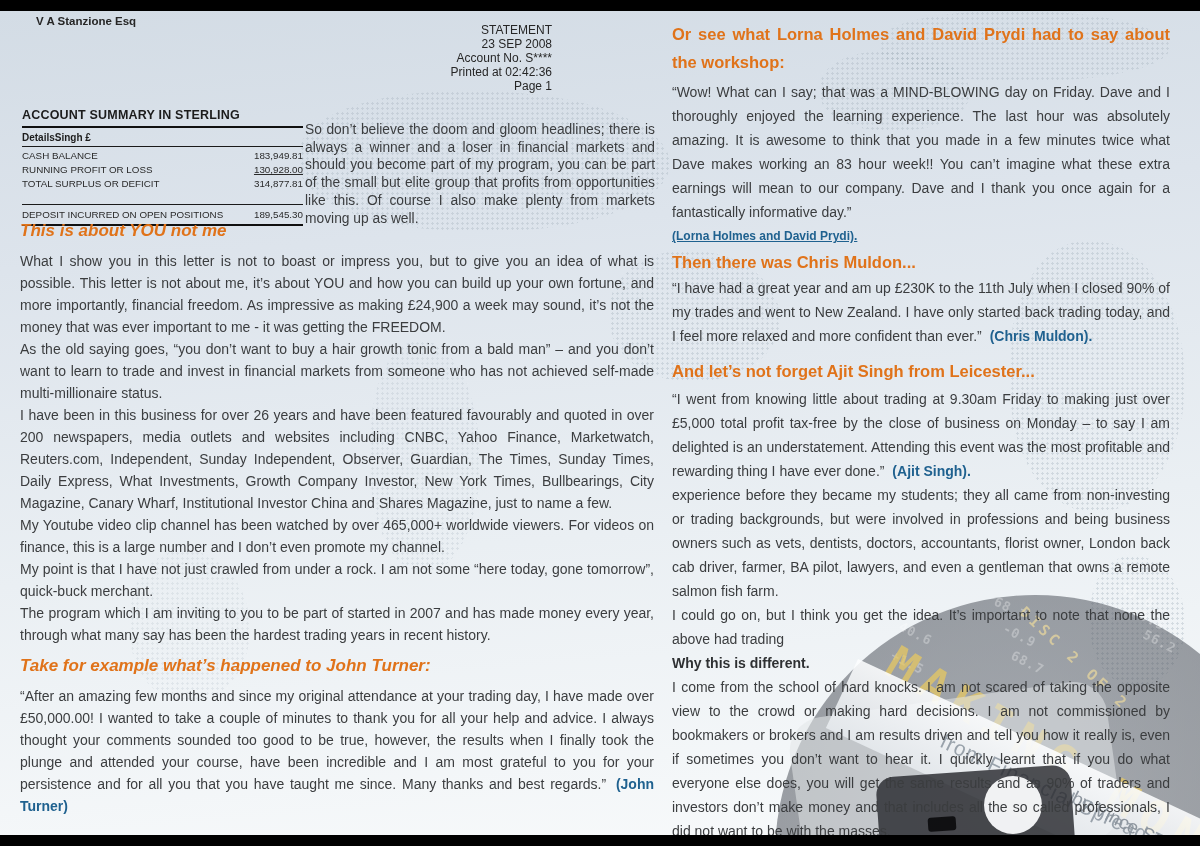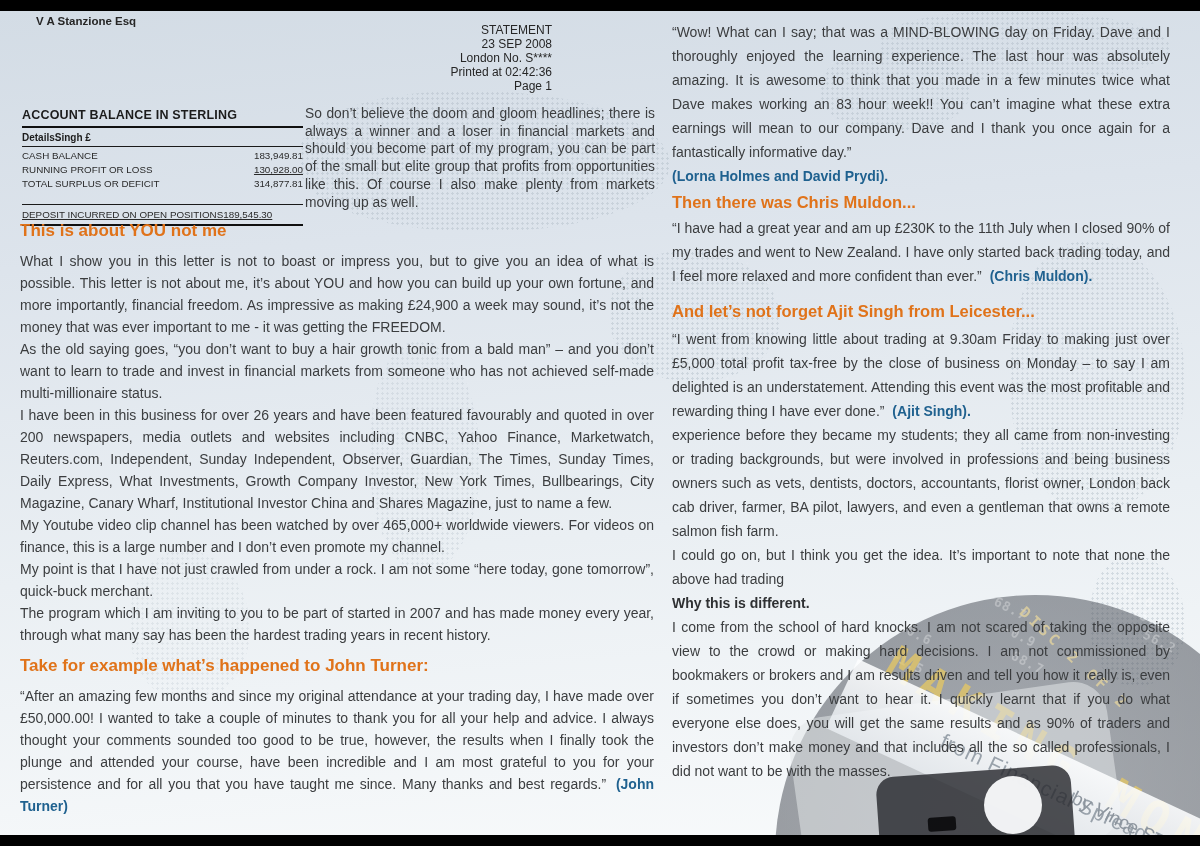--- a/index.html
+++ b/index.html
@@ -80,40 +80,40 @@
   
   .acct{position:absolute;z-index:2;left:22px;top:97px;width:281px;color:#1c1c1c;}
   .acct-title{font-size:12.5px;font-weight:bold;letter-spacing:.2px;
     border-bottom:2px solid #101010;padding-bottom:4px;}
   .acct-head{display:flex;justify-content:flex-start;font-size:10px;font-weight:bold;
     padding:4px 0 3px;border-bottom:1px solid #1a1a1a;}
   .acct-row{display:flex;justify-content:space-between;font-size:9.8px;padding-top:3px;color:#2a2a2a;}
   .acct-row:first-of-type{margin-top:2px;}
   .u{text-decoration:underline;}
   .acct-sep{border-bottom:1px solid #1a1a1a;margin-top:15px;}
-  .acct-deposit{display:flex;justify-content:flex-start;font-size:9.8px;color:#2a2a2a;
-    padding:4px 0 4px;border-bottom:2px solid #101010;text-decoration:underline;}
-  
-  .intro{position:absolute;z-index:2;left:305px;top:80px;width:350px;
+  .acct-deposit{display:flex;justify-content:space-between;font-size:9.8px;color:#2a2a2a;
+    padding:4px 0 4px;border-bottom:2px solid #101010;}
+  
+  .intro{position:absolute;z-index:2;left:305px;top:96px;width:350px;
     font-size:13.8px;line-height:17.8px;text-align:justify;color:#3b3d3f;}
   
   .leftcol{position:absolute;z-index:2;left:20px;top:209px;width:634px;}
   .rightcol{position:absolute;z-index:2;left:672px;top:9px;width:498px;}
   .h-orange{color:#e0731a;font-weight:bold;margin:0;}
-  .leftcol .h-orange{font-size:17px;line-height:22px;margin-bottom:8px;}
+  .leftcol .h-orange{font-size:17px;line-height:22px;margin-bottom:8px;font-style:italic;}
   .leftcol .h-john{margin-top:9px;margin-bottom:8px;}
   .rightcol .h-orange{font-size:16.5px;line-height:28px;text-align:justify;margin-bottom:4px;}
   .rightcol .h-tight{margin-bottom:0;}
   .rightcol .h-gap{margin-top:9px;margin-bottom:2px;}
   .body-p{margin:0;text-align:justify;color:#3b3d3f;}
   .leftcol .body-p{font-size:14px;line-height:22px;}
   .rightcol .body-p{font-size:14px;line-height:24px;}
   .attr{color:#1f618f;font-weight:bold;}
   .attr-inline{margin-left:4px;}
-  .attr-line{font-size:14px;line-height:24px;}
+  .attr-line{font-size:12px;line-height:24px;text-decoration:underline;}
   .h-dark{margin:0;font-size:14px;line-height:24px;font-weight:bold;color:#2e3032;}
 </style>
 </head>
 <body>
 
 <div class="paper">
 
   <div class="dots d1"></div>
   <div class="dots d2"></div>
   <div class="dots d3"></div>
@@ -140,27 +140,27 @@
   </div>
   <div class="wm wm-byline">by Vince St</div>
   <div class="wm wm-pad"></div>
   <div class="wm wm-btn"></div>
   <div class="wm wm-key"></div>
 
   <div class="addressee">V A Stanzione Esq</div>
   <div class="statement">
     <div>STATEMENT</div>
     <div>23 SEP 2008</div>
-    <div>London No. S****</div>
+    <div>Account No. S****</div>
     <div>Printed at 02:42:36</div>
     <div>Page 1</div>
   </div>
 
   <div class="acct">
-    <div class="acct-title">ACCOUNT BALANCE IN STERLING</div>
+    <div class="acct-title">ACCOUNT SUMMARY IN STERLING</div>
     <div class="acct-head">
       <span>Details</span>
       <span>Singh £</span>
     </div>
     <div class="acct-row">
       <span>CASH BALANCE</span>
       <span>183,949.81</span>
     </div>
     <div class="acct-row">
       <span>RUNNING PROFIT OR LOSS</span>
@@ -188,20 +188,21 @@
     <p class="body-p">My point is that I have not just crawled from under a rock. I am not some “here today, gone tomorrow”, quick-buck merchant.</p>
     <p class="body-p">The program which I am inviting to you to be part of started in 2007 and has made money every year, through what many say has been the hardest trading years in recent history.</p>
     <h2 class="h-orange h-john">Take for example what’s happened to John Turner:</h2>
     <p class="body-p">
       <span>“After an amazing few months and since my original attendance at your trading day, I have made over £50,000.00! I wanted to take a couple of minutes to thank you for all your help and advice. I always thought your comments sounded too good to be true, however, the results when I finally took the plunge and attended your course, have been incredible and I am most grateful to you for your persistence and for all you that you have taught me since. Many thanks and best regards.”</span>
       <span class="attr attr-inline">(John Turner)</span>
     </p>
   </div>
 
   <div class="rightcol">
+    <h2 class="h-orange">Or see what Lorna Holmes and David Prydi had to say about the workshop:</h2>
     <p class="body-p">“Wow! What can I say; that was a MIND-BLOWING day on Friday. Dave and I thoroughly enjoyed the learning experience. The last hour was absolutely amazing. It is awesome to think that you made in a few minutes twice what Dave makes working an 83 hour week!! You can’t imagine what these extra earnings will mean to our company. Dave and I thank you once again for a fantastically informative day.”</p>
     <div class="attr attr-line">(Lorna Holmes and David Prydi).</div>
     <h2 class="h-orange h-tight">Then there was Chris Muldon...</h2>
     <p class="body-p">
       <span>“I have had a great year and am up £230K to the 11th July when I closed 90% of my trades and went to New Zealand. I have only started back trading today, and I feel more relaxed and more confident than ever.”</span>
       <span class="attr attr-inline">(Chris Muldon).</span>
     </p>
     <h2 class="h-orange h-gap">And let’s not forget Ajit Singh from Leicester...</h2>
     <p class="body-p">
       <span>“I went from knowing little about trading at 9.30am Friday to making just over £5,000 total profit tax-free by the close of business on Monday – to say I am delighted is an understatement. Attending this event was the most profitable and rewarding thing I have ever done.”</span>

